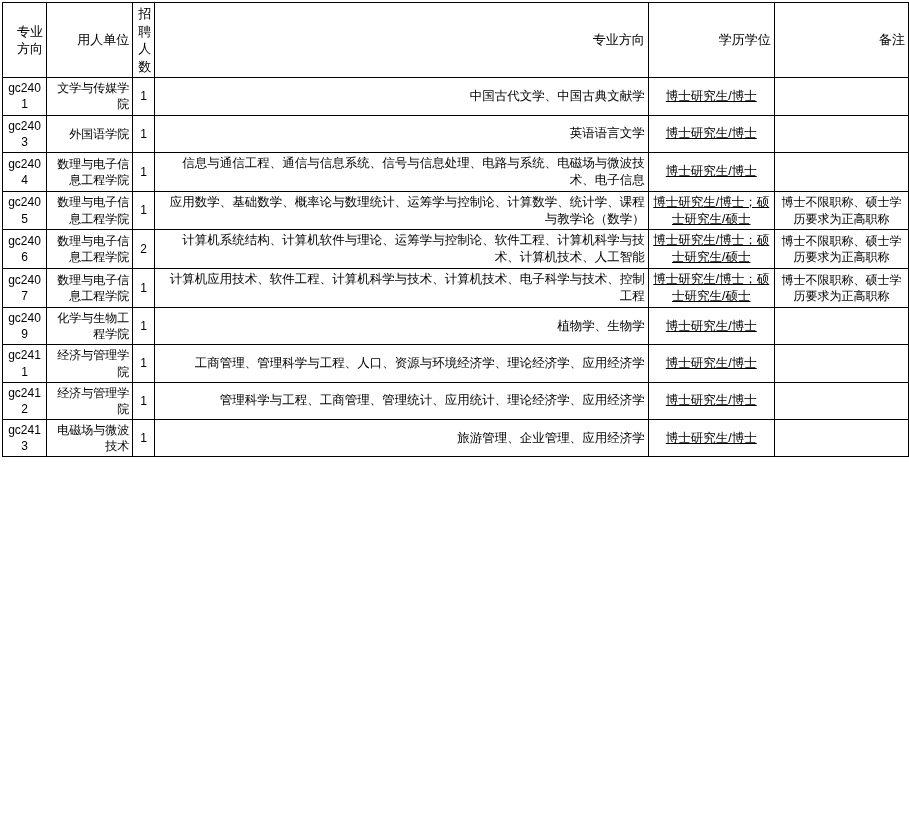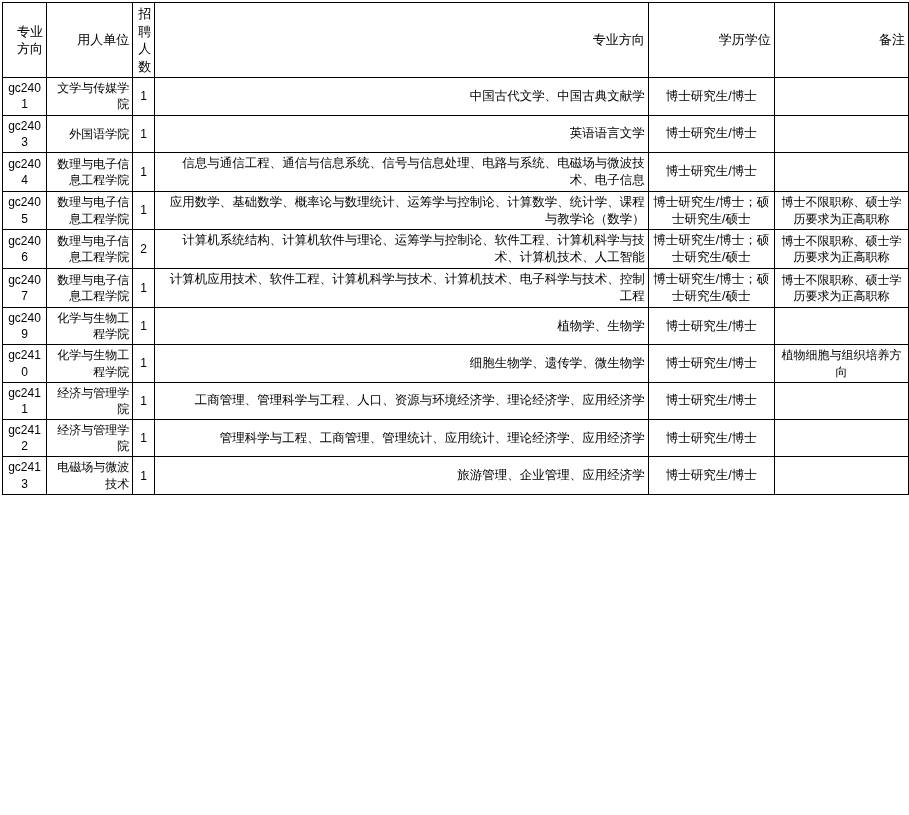--- a/index.html
+++ b/index.html
@@ -62,20 +62,21 @@
     padding-left: 1px;
     padding-right: 1px;
   }
   .cell-major {
     text-align: right;
     font-size: 12.5px;
   }
   .cell-edu {
     text-align: center;
     font-size: 12.5px;
+    text-decoration: underline;
   }
   .cell-note {
     text-align: center;
     font-size: 12px;
   }
   .hdr-code { font-size: 13px; }
   .hdr-num  { font-size: 13px; padding-left: 1px; padding-right: 1px; }
 </style>
 </head>
 <body>
@@ -151,28 +152,20 @@
       </tr>
       <tr>
         <td class="cell-code">gc2409</td>
         <td class="cell-unit">化学与生物工程学院</td>
         <td class="cell-num">1</td>
         <td class="cell-major">植物学、生物学</td>
         <td class="cell-edu">博士研究生/博士</td>
         <td class="cell-note"></td>
       </tr>
       <tr>
-        <td class="cell-code">gc2410</td>
-        <td class="cell-unit">化学与生物工程学院</td>
-        <td class="cell-num">1</td>
-        <td class="cell-major">细胞生物学、遗传学、微生物学</td>
-        <td class="cell-edu">博士研究生/博士</td>
-        <td class="cell-note">植物细胞与组织培养方向</td>
-      </tr>
-      <tr>
         <td class="cell-code">gc2411</td>
         <td class="cell-unit">经济与管理学院</td>
         <td class="cell-num">1</td>
         <td class="cell-major">工商管理、管理科学与工程、人口、资源与环境经济学、理论经济学、应用经济学</td>
         <td class="cell-edu">博士研究生/博士</td>
         <td class="cell-note"></td>
       </tr>
       <tr>
         <td class="cell-code">gc2412</td>
         <td class="cell-unit">经济与管理学院</td>

